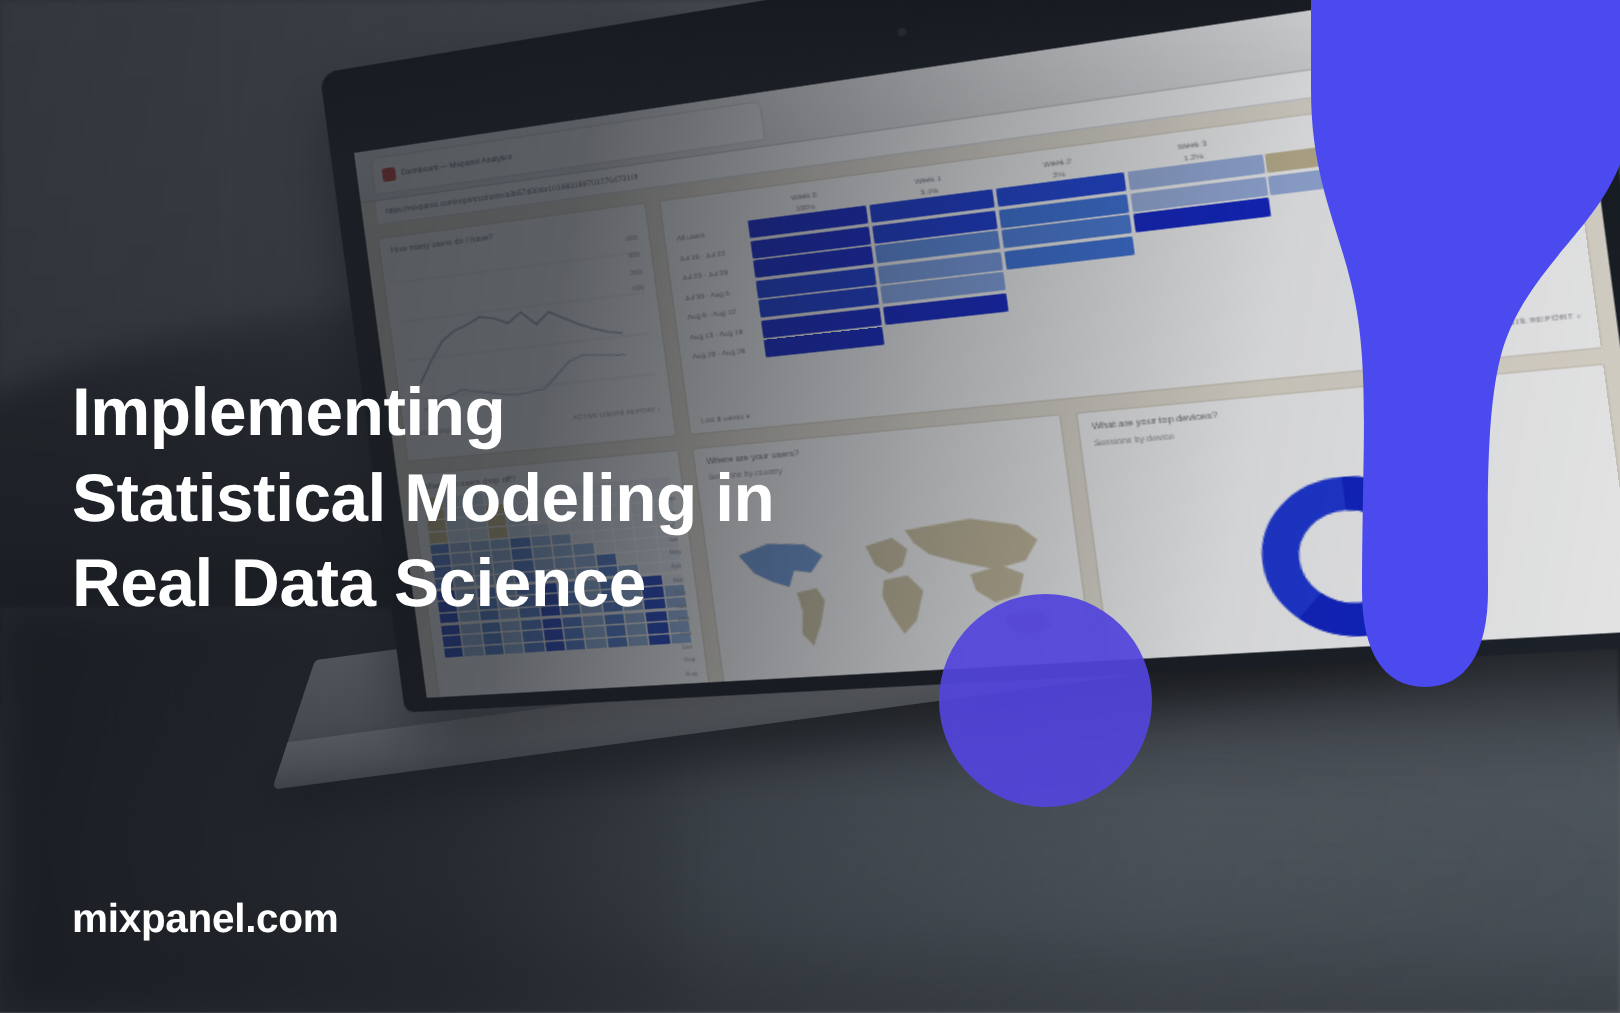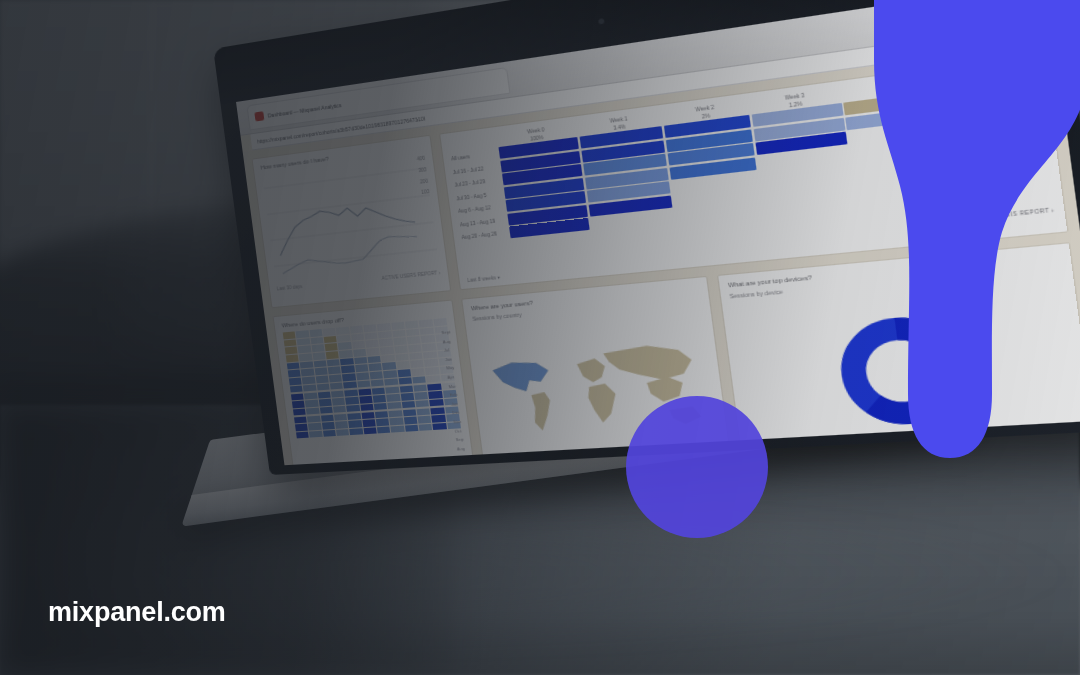--- a/index.html
+++ b/index.html
@@ -606,14 +606,17 @@
 <div id="overlay"></div>
 
 <svg id="blob-funnel" viewBox="0 0 214 472">
   <path d="M0,0 H214 V70 C214,148 150,168 128,236 C116,276 118,340 118,398
            C118,438 104,462 76,462 C48,462 34,438 34,398
            C34,300 40,244 26,190 C16,150 0,120 0,64 Z" fill="#4b4aee"></path>
 </svg>
 <div id="blob-circle"></div>
 
 <div id="headline">
+  <div>Implementing</div>
+  <div>Statistical Modeling in</div>
+  <div>Real Data Science</div>
 </div>
 <div id="site">mixpanel.com</div>
 
 </body></html>

